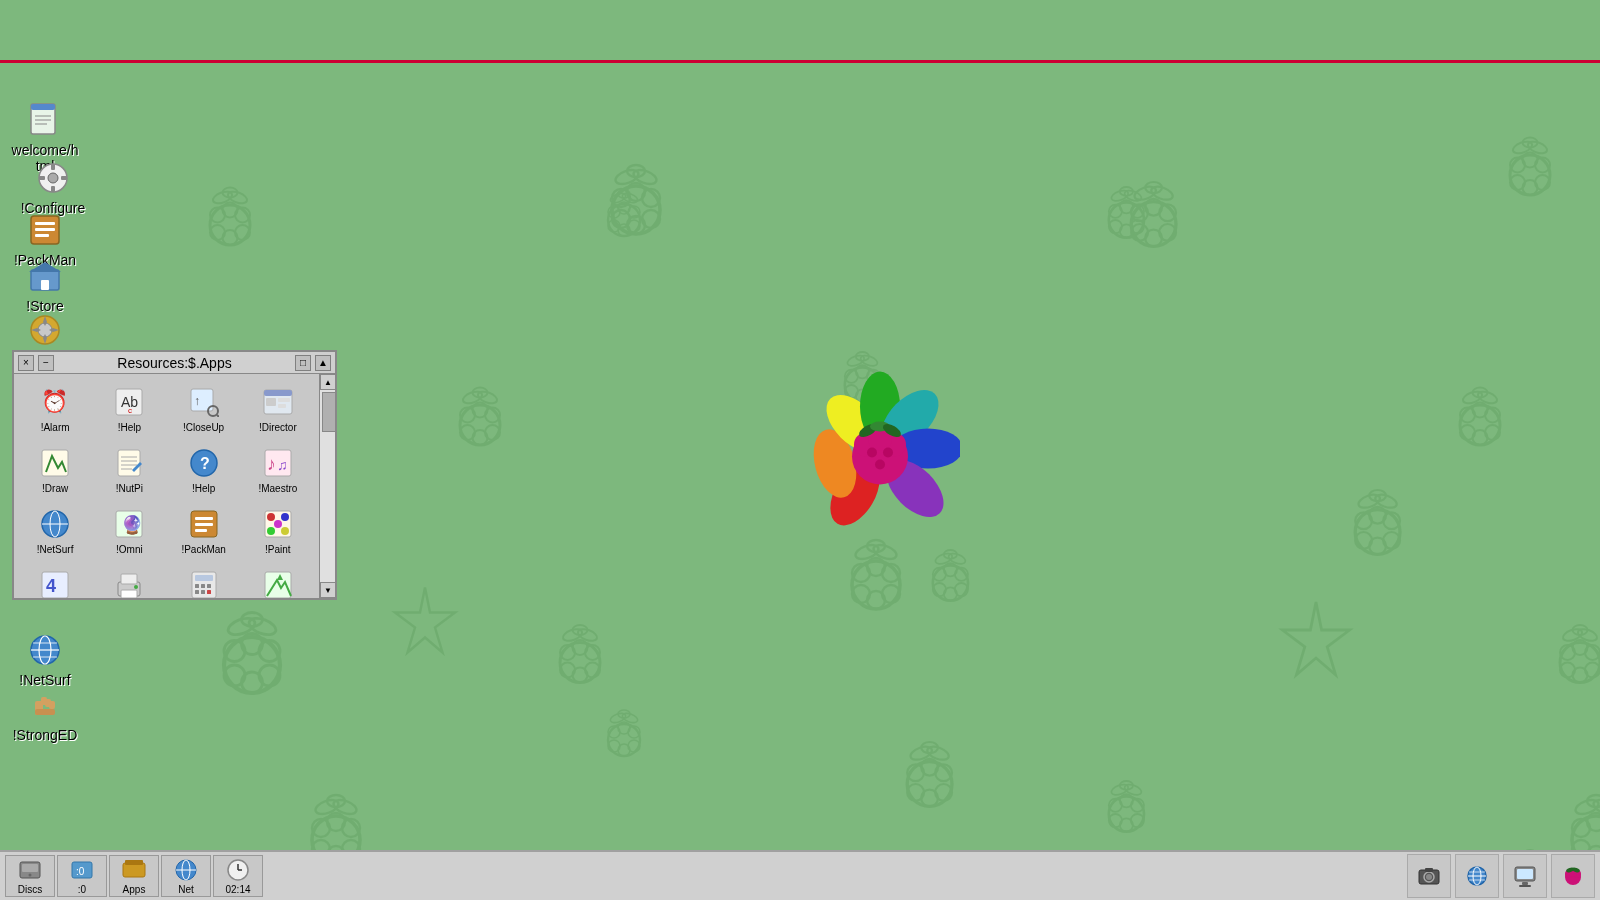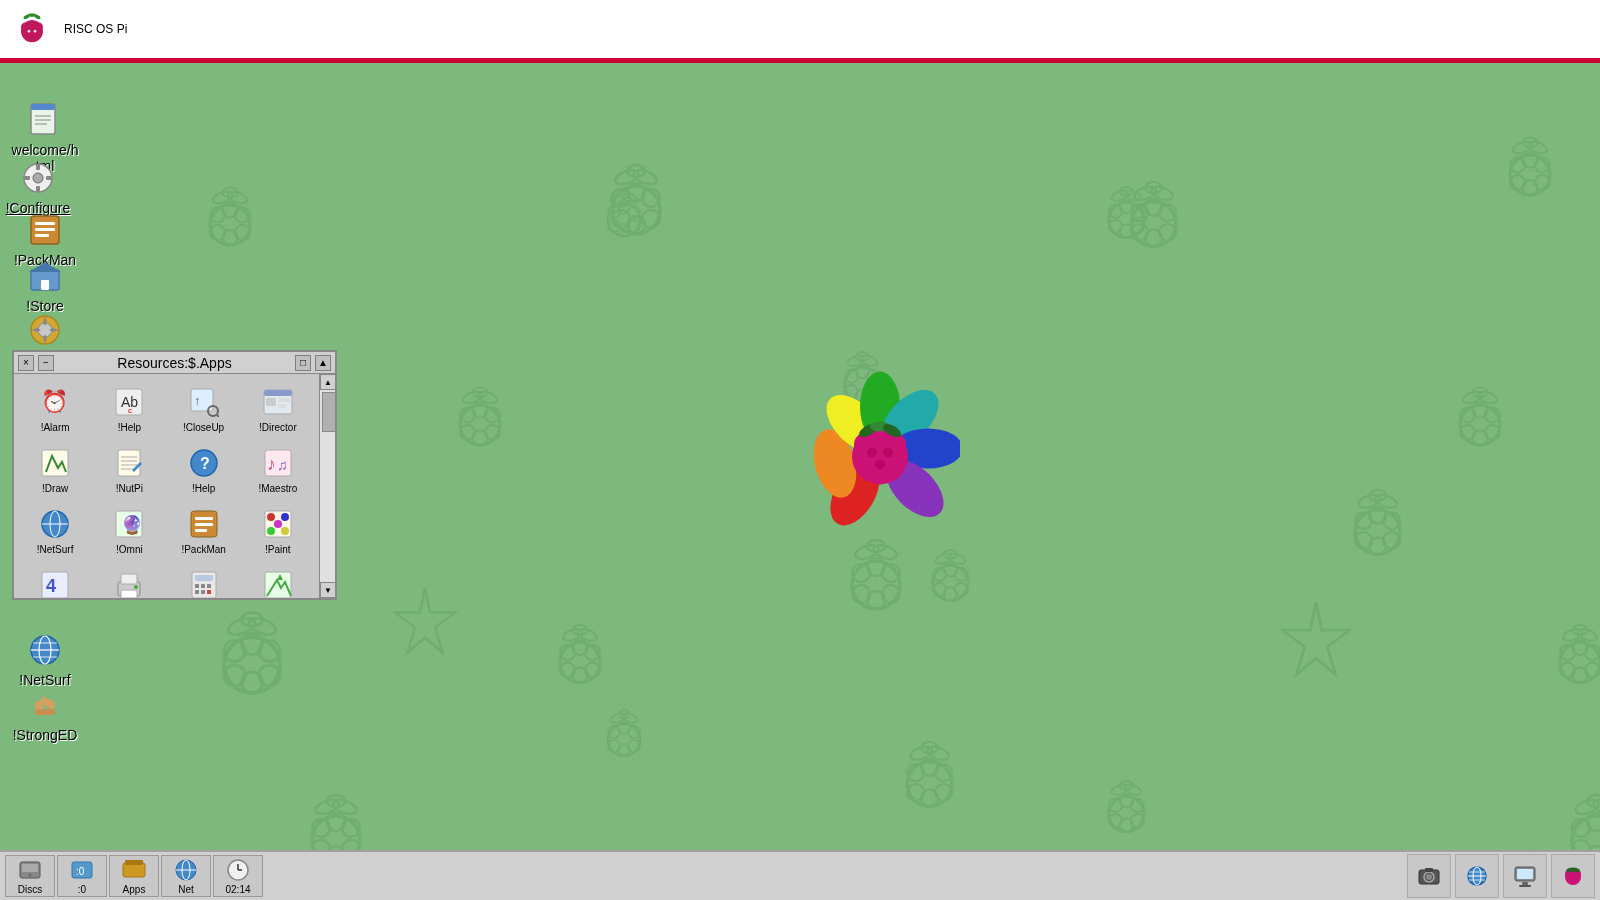--- a/index.html
+++ b/index.html
@@ -392,55 +392,36 @@
       <use href="#rasp" x="880" y="720" transform="scale(2.7)"></use>
       <use href="#rasp" x="980" y="705" transform="scale(2.4)"></use>
       <use href="#rasp" x="1080" y="720" transform="scale(2.8)"></use>
       <use href="#rasp" x="1180" y="705" transform="scale(2.5)"></use>
       <use href="#rasp" x="1280" y="720" transform="scale(2.2)"></use>
       <use href="#rasp" x="1380" y="705" transform="scale(3)"></use>
       <use href="#rasp" x="1480" y="720" transform="scale(2.4)"></use>
     </svg>
   </div>
 
-  <div class="topbar">
-    <div class="logo-container">
-
-      <svg class="logo-raspberry" viewBox="0 0 100 100" xmlns="http://www.w3.org/2000/svg">
-        <circle cx="50" cy="55" r="25" fill="#c0175d"></circle>
-        <circle cx="35" cy="45" r="10" fill="#c0175d"></circle>
-        <circle cx="65" cy="45" r="10" fill="#c0175d"></circle>
-        <circle cx="50" cy="40" r="10" fill="#c0175d"></circle>
-
-        <ellipse cx="38" cy="22" rx="8" ry="4" fill="#2d8a2d" transform="rotate(-30 38 22)"></ellipse>
-        <ellipse cx="50" cy="18" rx="8" ry="4" fill="#2d8a2d"></ellipse>
-        <ellipse cx="62" cy="22" rx="8" ry="4" fill="#2d8a2d" transform="rotate(30 62 22)"></ellipse>
-
-        <circle cx="43" cy="55" r="3" fill="white"></circle>
-        <circle cx="57" cy="55" r="3" fill="white"></circle>
-      </svg>
-      <div><span>RISC OS </span><span class="pi">Pi</span></div>
-    </div>
-  </div>
   <div class="topbar-line"></div>
 
   <div class="desktop-icon" style="top:100px; left:10px;">
     <div class="icon-img">
       <svg width="36" height="36" viewBox="0 0 36 36">
           <rect x="4" y="2" width="24" height="30" rx="2" fill="#e8f4e8" stroke="#888" stroke-width="1.5"></rect>
           <rect x="4" y="2" width="24" height="6" rx="2" fill="#5588cc"></rect>
           <line x1="8" y1="14" x2="24" y2="14" stroke="#888" stroke-width="1"></line>
           <line x1="8" y1="18" x2="24" y2="18" stroke="#888" stroke-width="1"></line>
           <line x1="8" y1="22" x2="20" y2="22" stroke="#888" stroke-width="1"></line>
         </svg>
     </div>
     <div class="icon-label">welcome/html</div>
   </div>
 
-  <div class="desktop-icon" style="top:158px; left:3px;text-decoration:underline;">
+  <div class="desktop-icon" style="top:158px; left:18px;">
     <div class="icon-img">
       <svg width="36" height="36" viewBox="0 0 36 36">
           <circle cx="18" cy="18" r="14" fill="#f0f0f0" stroke="#888" stroke-width="1.5"></circle>
           <circle cx="18" cy="18" r="5" fill="#aaa" stroke="#666" stroke-width="1"></circle>
           <rect x="16" y="4" width="4" height="6" rx="1" fill="#888"></rect>
           <rect x="16" y="26" width="4" height="6" rx="1" fill="#888"></rect>
           <rect x="4" y="16" width="6" height="4" rx="1" fill="#888"></rect>
           <rect x="26" y="16" width="6" height="4" rx="1" fill="#888"></rect>
         </svg>
     </div>

